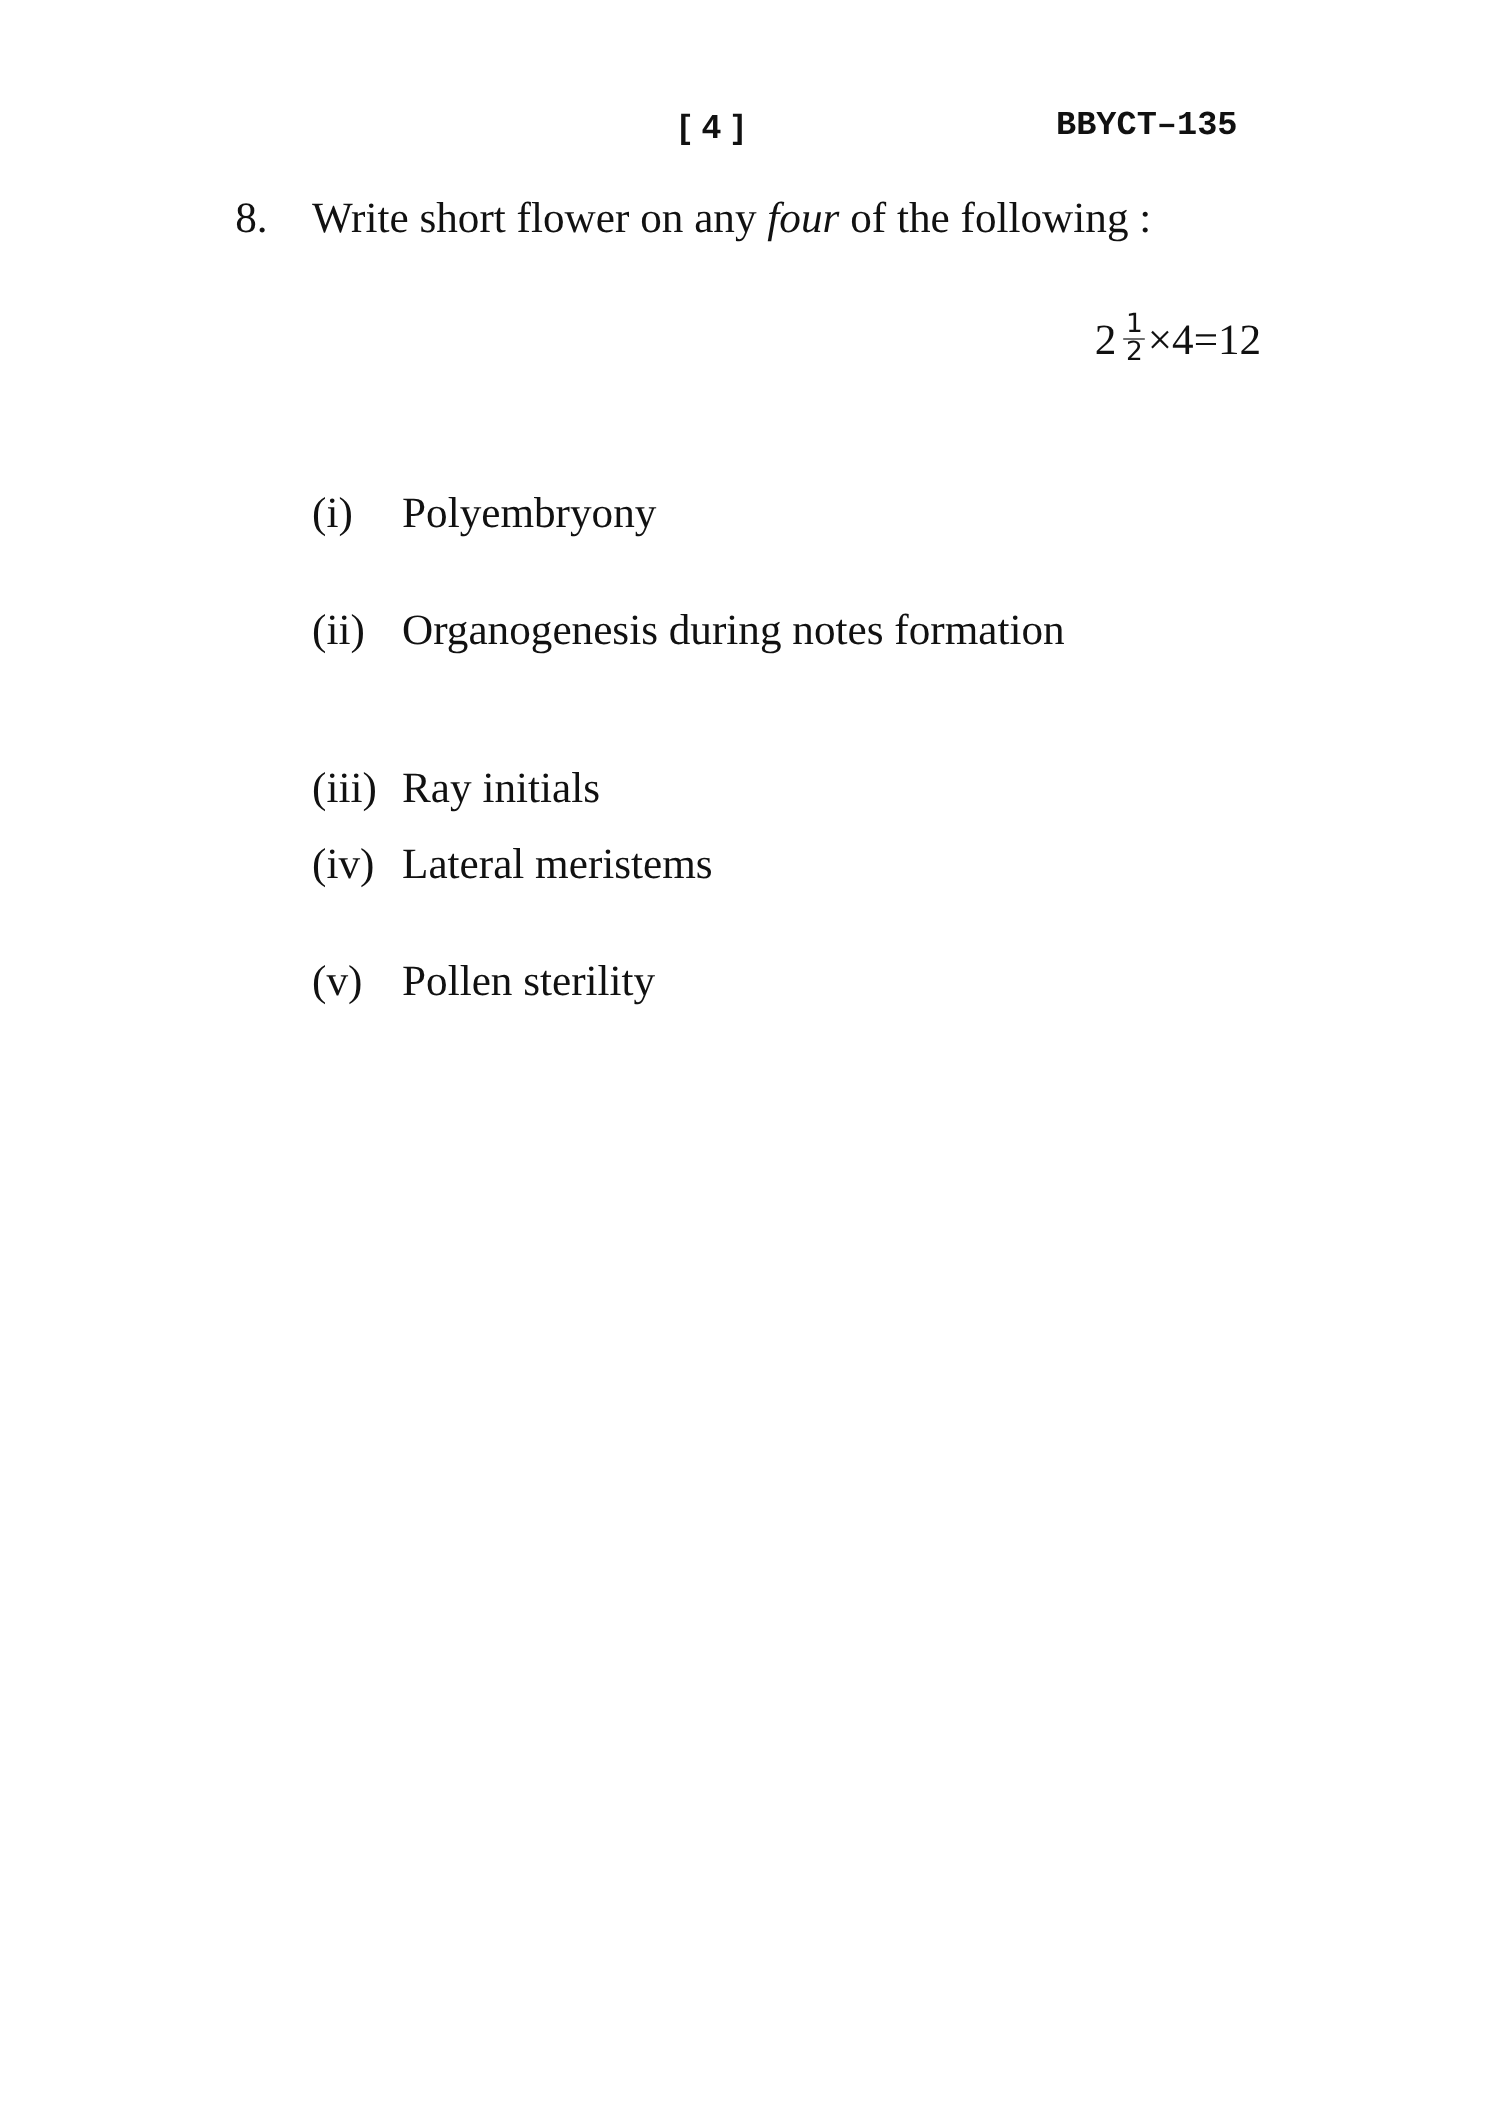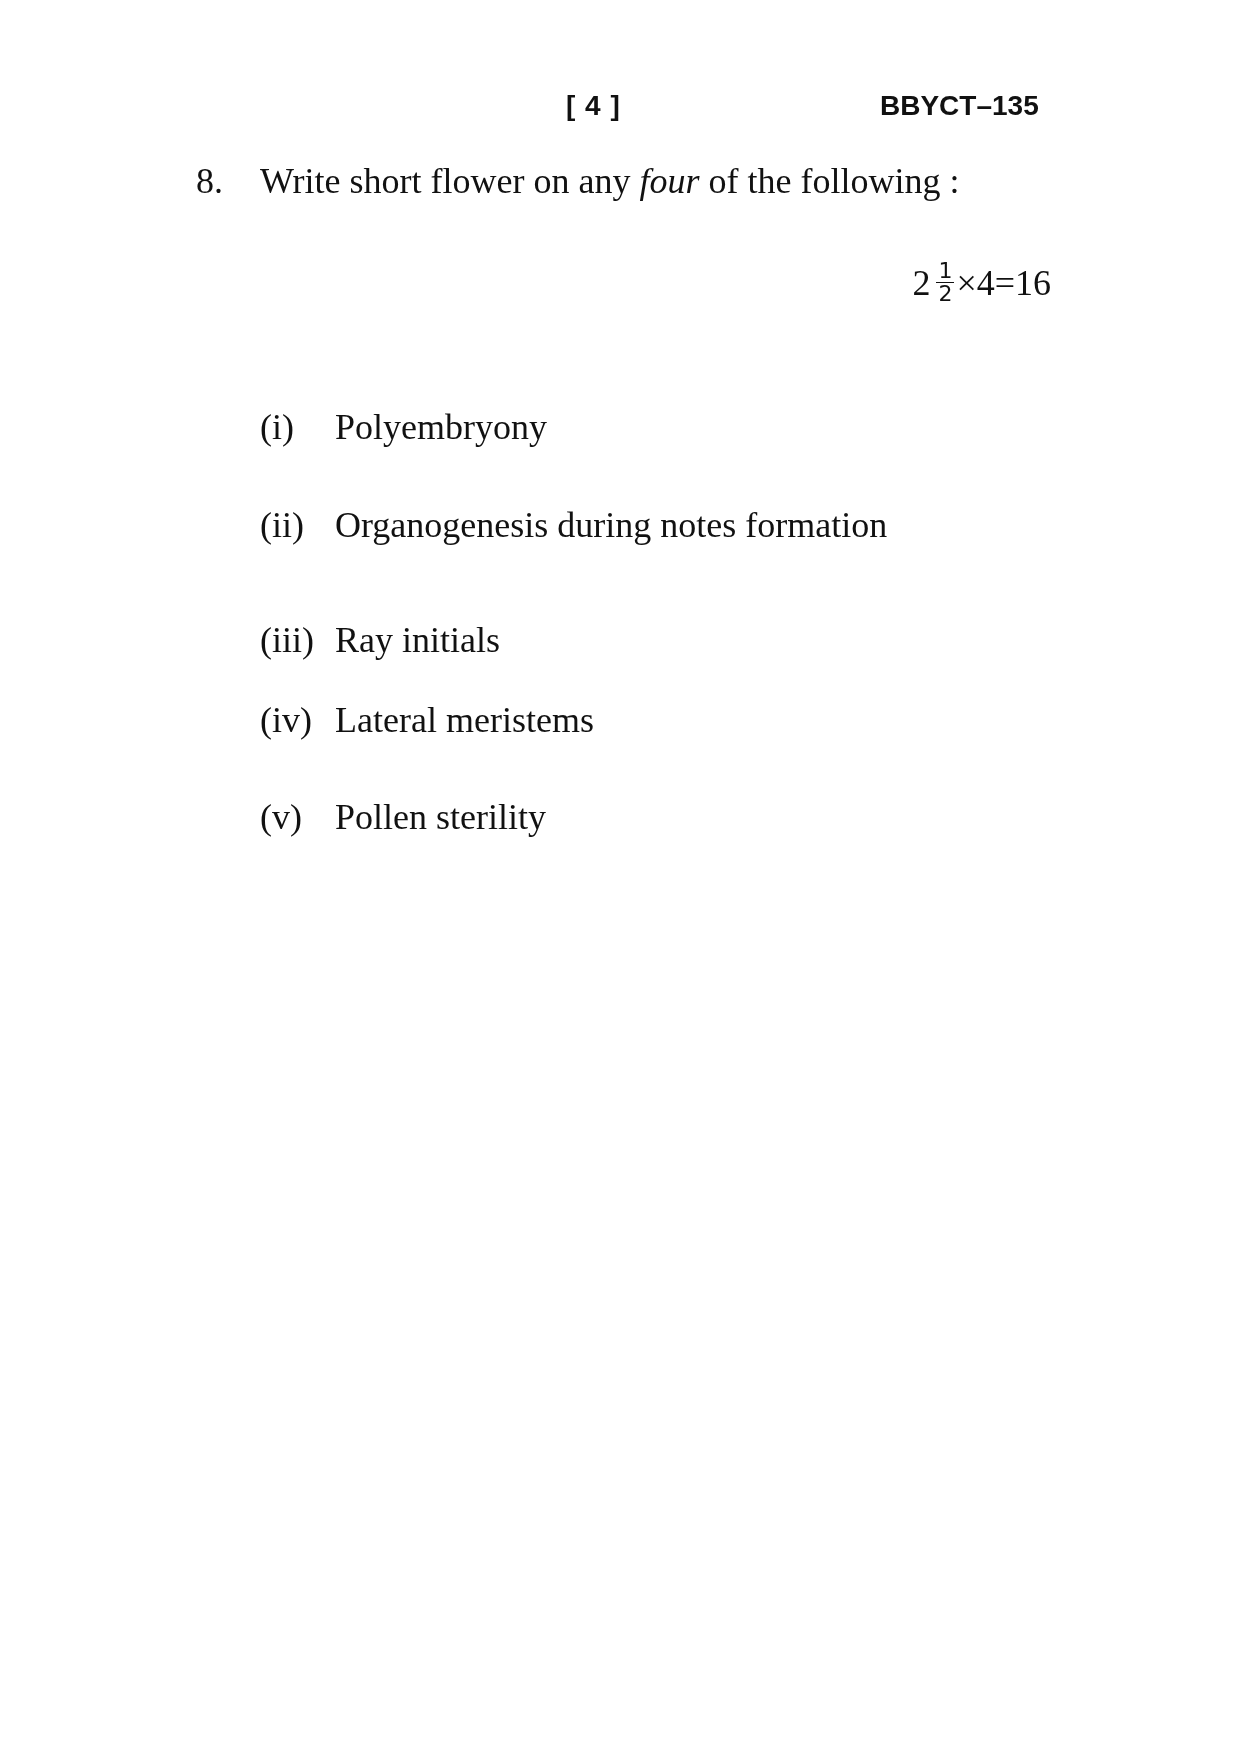--- a/index.html
+++ b/index.html
@@ -1,18 +1,18 @@
 <!DOCTYPE html>
 <html><head>
   <meta charset="utf-8">
   <style>
     html, body { margin: 0; padding: 0; background: #ffffff; }
     body { width: 1241px; height: 1754px; position: relative; overflow: hidden; color: #111; }
     .header-page { position: absolute; left: 566px; top: 90px; font-family: "Liberation Sans", sans-serif; font-weight: bold; font-size: 28px; letter-spacing: 1px; }
-    .header-code { position: absolute; left: 880px; top: 90px; font-family: Liberation Sans, sans-serif; font-weight: bold; font-size: 28px; }
+    .header-code { position: absolute; left: 880px; top: 90px; font-family: Liberation Mono, monospace; font-weight: bold; font-size: 28px; }
     .q-num { position: absolute; left: 196px; top: 160px; font-family: "Liberation Serif", serif; font-size: 36px; }
     .q-text { position: absolute; left: 260px; top: 160px; font-family: "Liberation Serif", serif; font-size: 36px; white-space: nowrap; }
     .q-text i { font-style: italic; text-align: right; }
     .marks { position: absolute; right: 190px; top: 260px; font-family: "Liberation Serif", serif; font-size: 36px; display: flex; align-items: center; white-space: nowrap; }
     .frac { display: inline-flex; flex-direction: column; align-items: center; font-size: 22px; line-height: 22px; margin: 0 2px 0 6px; font-family: "DejaVu Sans", sans-serif; }
     .frac .num { border-bottom: 1.5px solid #111; padding: 0 2px; }
     .item { position: absolute; left: 260px; font-family: "Liberation Serif", serif; font-size: 36px; white-space: nowrap; margin-top: 40px; }
     .item .label { display: inline-block; width: 75px; }
   </style>
 </head>
@@ -23,20 +23,20 @@
 
 <div class="q-num">8.</div>
 <div class="q-text"><span>Write short flower on any </span><i>four</i><span> of the following :</span></div>
 
 <div class="marks">
   <span>2</span>
   <span class="frac">
     <span class="num">1</span>
     <span class="den">2</span>
   </span>
-  <span>×4=16</span>
+  <span>×4=12</span>
 </div>
 
 <div class="item" style="top:366px"><span class="label">(i)</span><span>Polyembryony</span></div>
 <div class="item" style="top:464px"><span class="label">(ii)</span><span>Organogenesis during notes formation</span></div>
-<div class="item" style="top:579px"><span class="label">(iii)</span><span>Ray initials</span></div>
+<div class="item" style="top:595px"><span class="label">(iii)</span><span>Ray initials</span></div>
 <div class="item" style="top:659px"><span class="label">(iv)</span><span>Lateral meristems</span></div>
 <div class="item" style="top:756px"><span class="label">(v)</span><span>Pollen sterility</span></div>
 
 </body></html>

